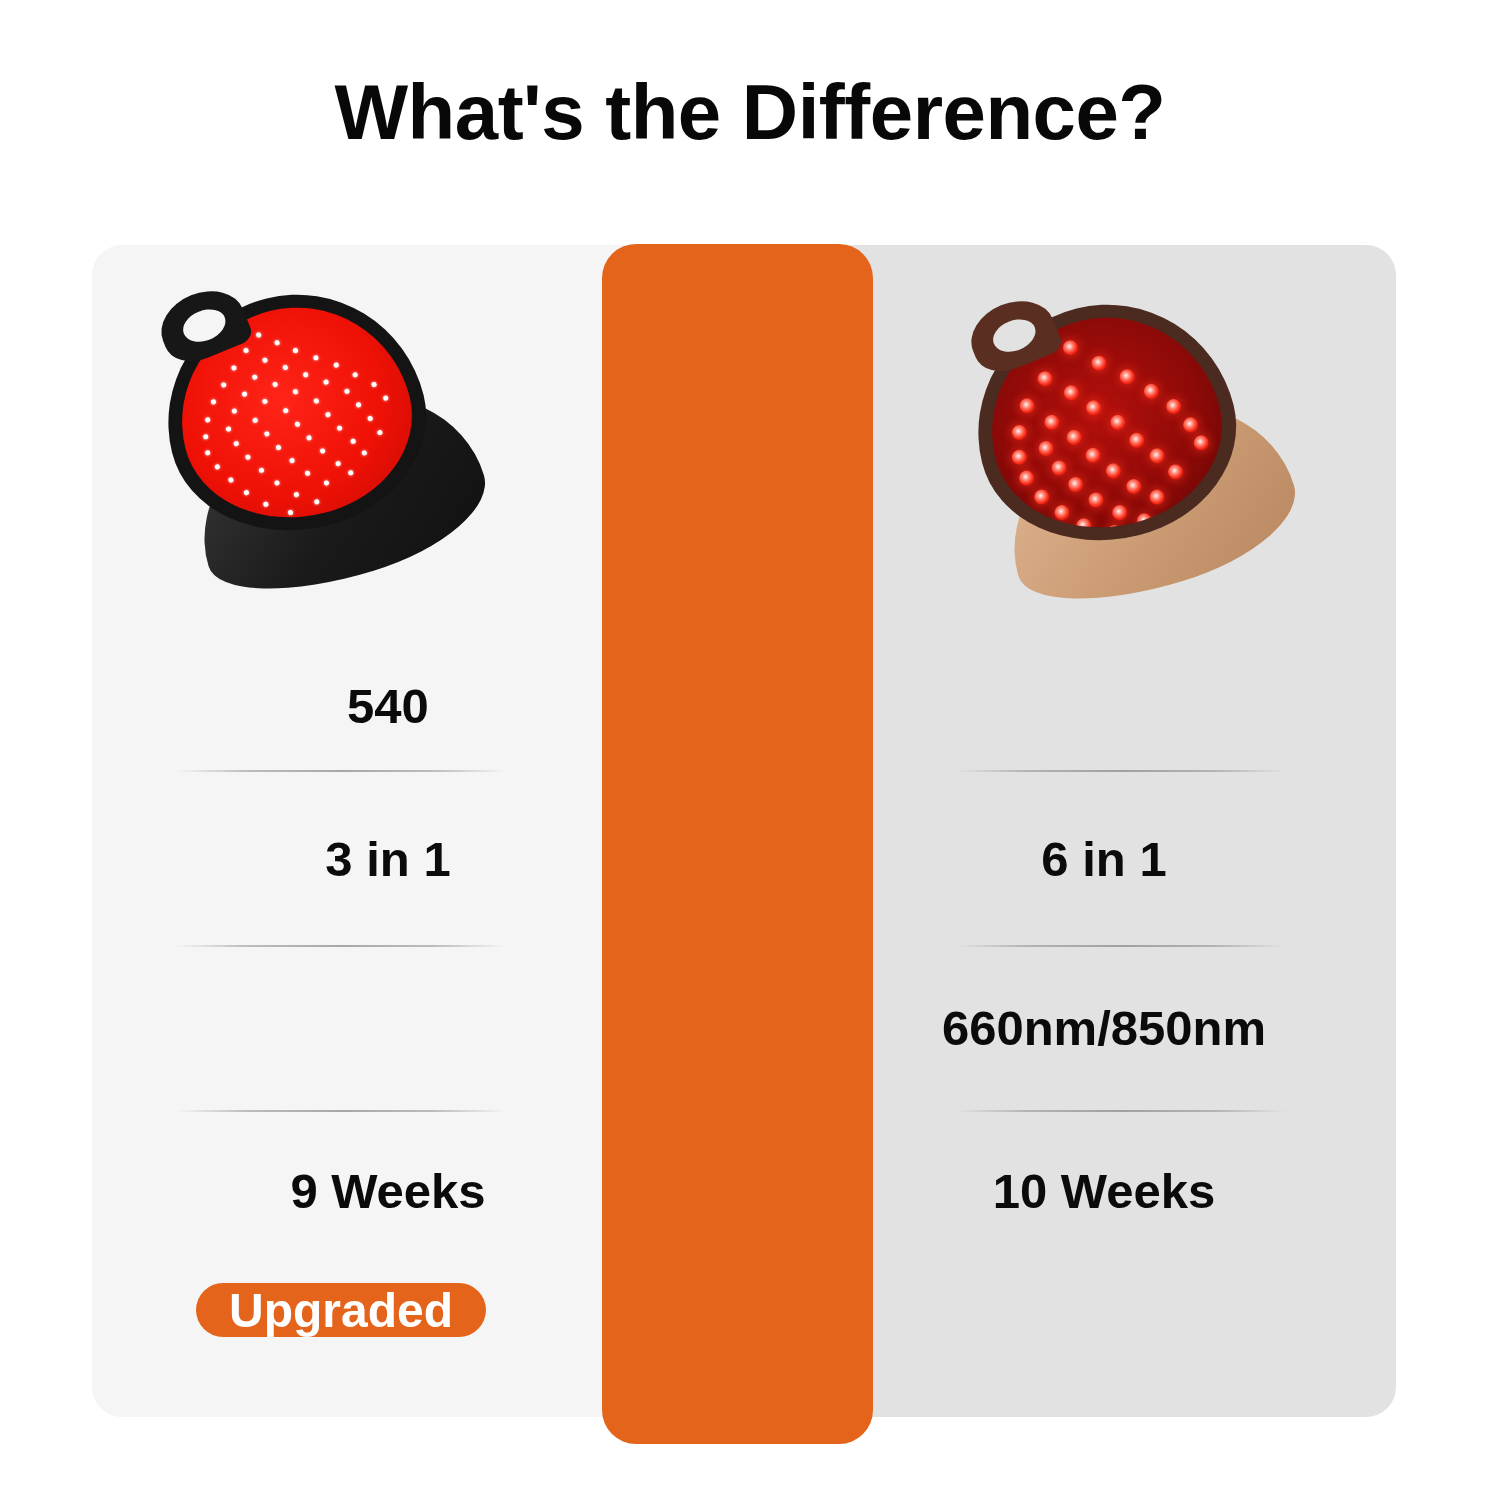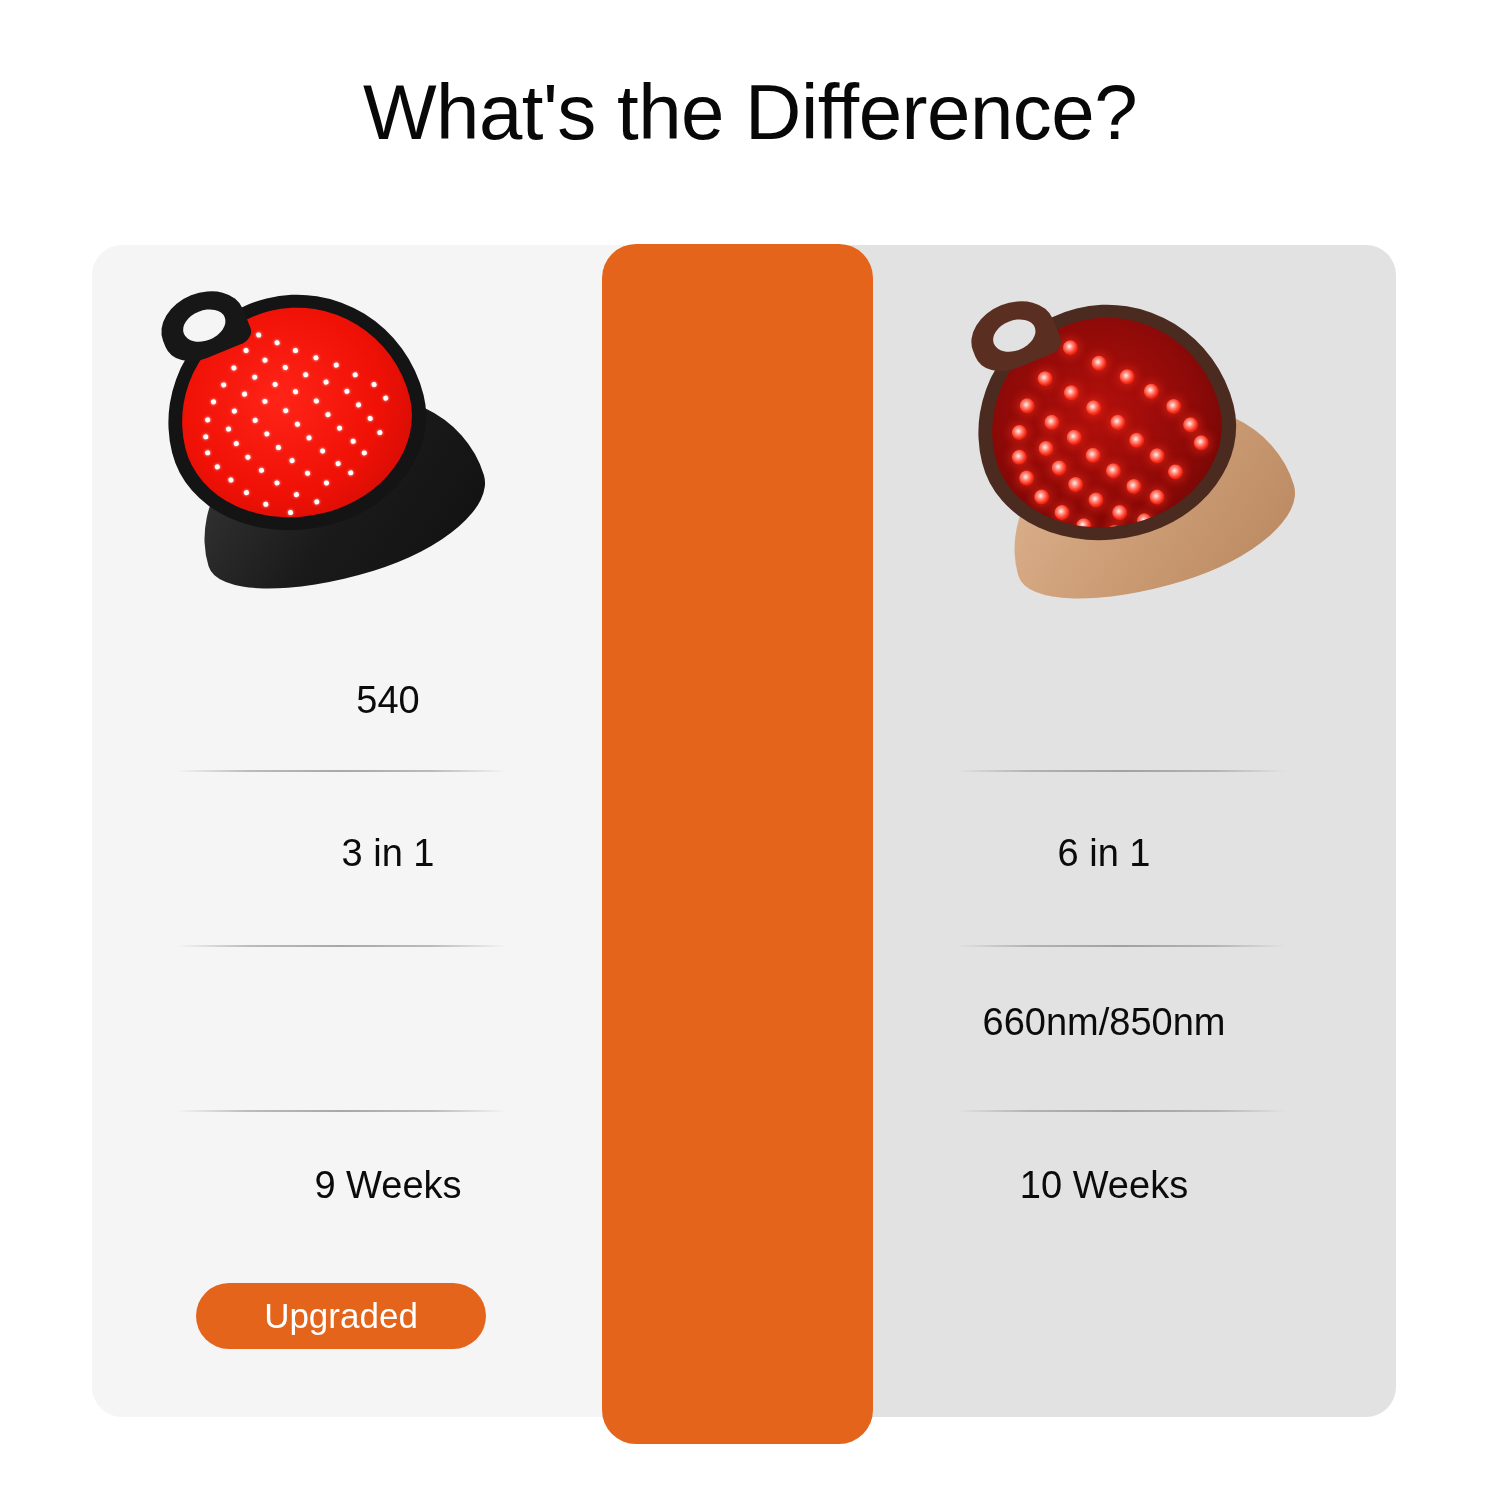--- a/index.html
+++ b/index.html
@@ -21,21 +21,21 @@
   }
 
   
   #page-title {
     position: absolute;
     left: 0;
     top: 72px;
     width: 1500px;
     text-align: center;
     font-size: 78px;
-    font-weight: normal;
+    font-weight: bold;
     letter-spacing: -0.5px;
     color: #080808;
     line-height: 1.05;
     white-space: nowrap;
   }
 
   
   .panel {
     position: absolute;
     border-radius: 30px;
@@ -146,22 +146,22 @@
   .led-big {
     width: 15px; height: 15px;
     background: radial-gradient(circle at 45% 40%, #fff3f0 0%, #ff8a7a 28%, #ff2d1a 58%, rgba(200,10,6,0) 100%);
     box-shadow: 0 0 11px rgba(255,50,30,.9);
   }
 
   
   .spec-value {
     position: absolute;
     text-align: center;
-    font-size: 38px;
-    font-weight: normal;
+    font-size: 49px;
+    font-weight: bold;
     color: #0b0b0b;
     line-height: 1.18;
     white-space: nowrap;
   }
   .spec-value.col-left  { left: 92px;  width: 592px; }
   .spec-value.col-right { left: 812px; width: 584px; }
 
   .feature-label {
     position: absolute;
     left: 602px;
@@ -178,27 +178,27 @@
     position: absolute;
     height: 2px;
     background: linear-gradient(to right, rgba(140,140,140,0) 0%, rgba(140,140,140,.55) 22%, rgba(120,120,120,.62) 50%, rgba(140,140,140,.55) 78%, rgba(140,140,140,0) 100%);
   }
   .divider.col-left  { left: 176px; width: 330px; }
   .divider.col-right { left: 956px; width: 330px; }
 
   
   .badge {
     position: absolute;
-    height: 66px;
+    height: 54px;
     border-radius: 37px;
     display: flex;
     align-items: center;
     justify-content: center;
-    font-size: 35px;
-    font-weight: normal;
+    font-size: 48px;
+    font-weight: bold;
     color: #ffffff;
     white-space: nowrap;
   }
   #badge-upgraded { left: 196px; top: 1283px; width: 290px; background: #e3641a; }
   #badge-standard { left: 972px; top: 1283px; width: 290px; background: #b1b1b1; }
 </style>
 </head>
 <body>
 
 <div id="page">

